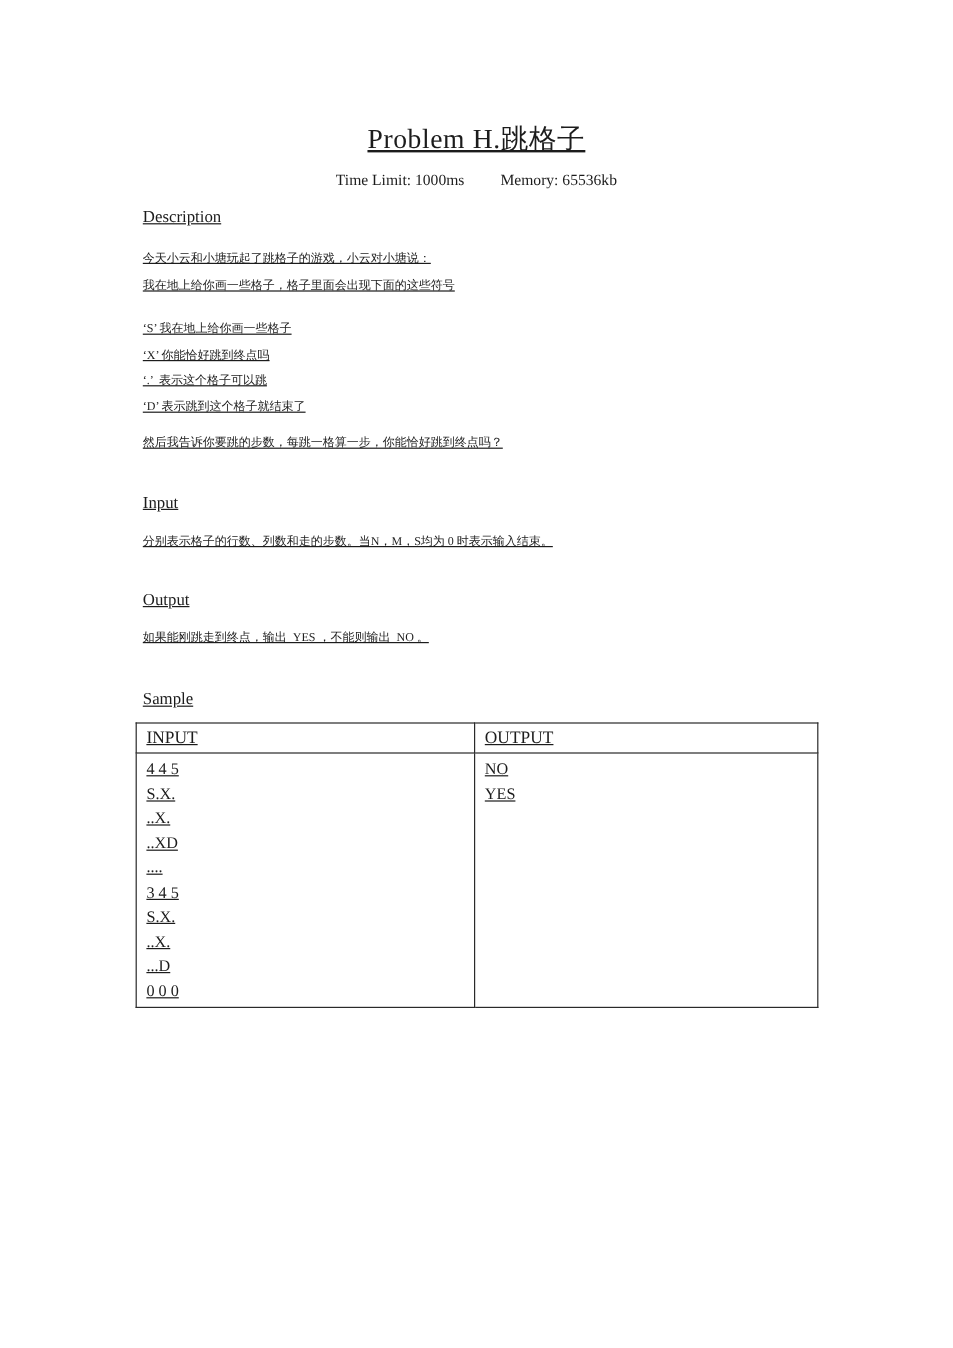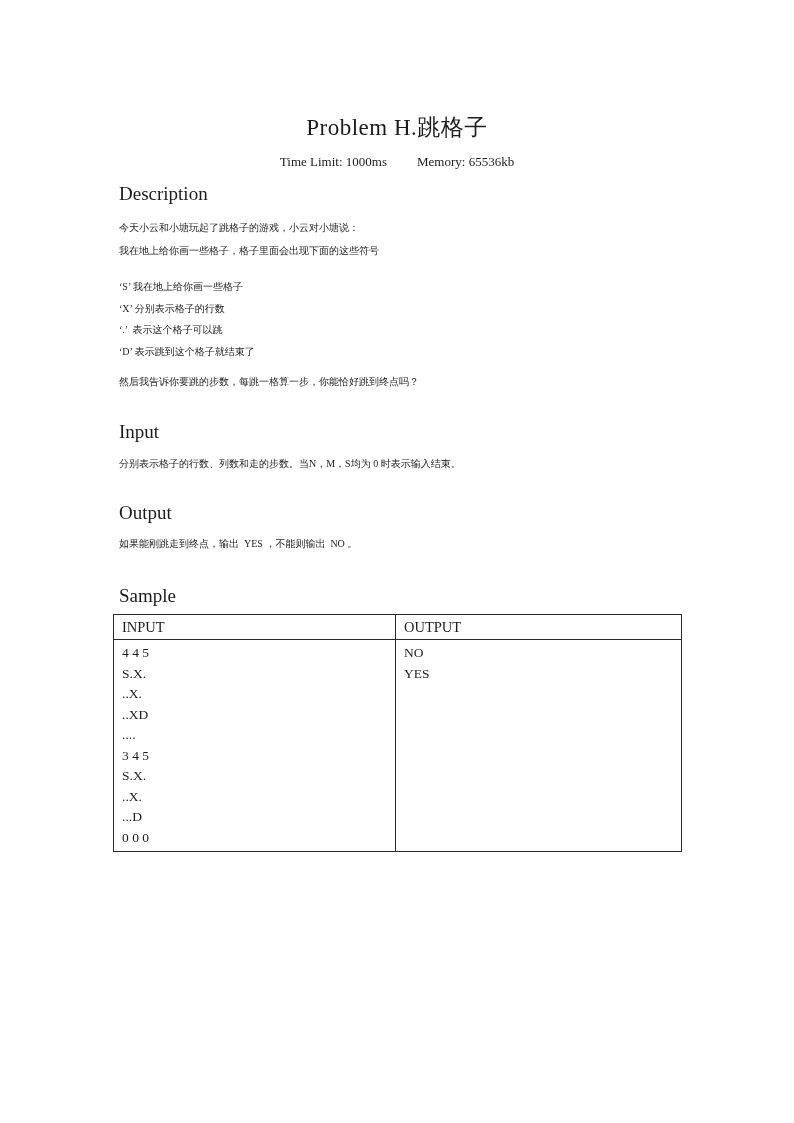--- a/index.html
+++ b/index.html
@@ -17,41 +17,42 @@
   }
   .page {
     position: relative;
     width: 794px;
     height: 1123px;
     background: #ffffff;
   }
   .content {
     position: absolute;
     left: 113px;
-    top: 12px;
+    top: 0;
     width: 568px;
+    text-decoration: underline;
   }
   .doc-title {
     margin-top: 101px;
     text-align: center;
     font-size: 23px;
     line-height: 30px;
     font-weight: normal;
     letter-spacing: 0.5px;
   }
   .meta-line {
     margin-top: 10px;
     text-align: center;
     font-size: 13px;
     line-height: 17px;
   }
   .meta-line .meta-item { display: inline-block; }
   .meta-line .meta-gap { display: inline-block; width: 30px; }
   .section-heading {
-    font-size: 19px;
+    font-size: 14px;
     line-height: 22px;
     font-weight: normal;
     margin: 0;
     padding-left: 6px;
   }
   .h-description { margin-top: 13px; }
   .h-input      { margin-top: 28px; }
   .h-output     { margin-top: 27px; }
   .h-sample     { margin-top: 30px; }
   .para {
@@ -102,21 +103,21 @@
 <div class="page">
   <div class="content">
 
     <div class="doc-title">Problem H.跳格子</div>
 
     <div class="meta-line"><span class="meta-item">Time Limit: 1000ms</span><span class="meta-gap"></span><span class="meta-item">Memory: 65536kb</span></div>
 
     <div>
       <h2 class="section-heading h-description">Description</h2>
       <div class="para intro-para"><div class="intro-line">今天小云和小塘玩起了跳格子的游戏，小云对小塘说：</div><div class="intro-line">我在地上给你画一些格子，格子里面会出现下面的这些符号</div></div>
-      <div class="para symbol-list"><div class="symbol-line">‘S’ 我在地上给你画一些格子</div><div class="symbol-line">‘X’ 分别表示格子的行数</div><div class="symbol-line">‘.’  表示这个格子可以跳</div><div class="symbol-line">‘D’ 表示跳到这个格子就结束了</div></div>
+      <div class="para symbol-list"><div class="symbol-line">‘S’ 我在地上给你画一些格子</div><div class="symbol-line">‘X’ 你能恰好跳到终点吗</div><div class="symbol-line">‘.’  表示这个格子可以跳</div><div class="symbol-line">‘D’ 表示跳到这个格子就结束了</div></div>
       <div class="para question-para">然后我告诉你要跳的步数，每跳一格算一步，你能恰好跳到终点吗？</div>
     </div>
 
     <div>
       <h2 class="section-heading h-input">Input</h2>
       <div class="para input-para"><div class="input-line">分别表示格子的行数、列数和走的步数。当N，M，S均为 0 时表示输入结束。</div></div>
     </div>
 
     <div>
       <h2 class="section-heading h-output">Output</h2>

